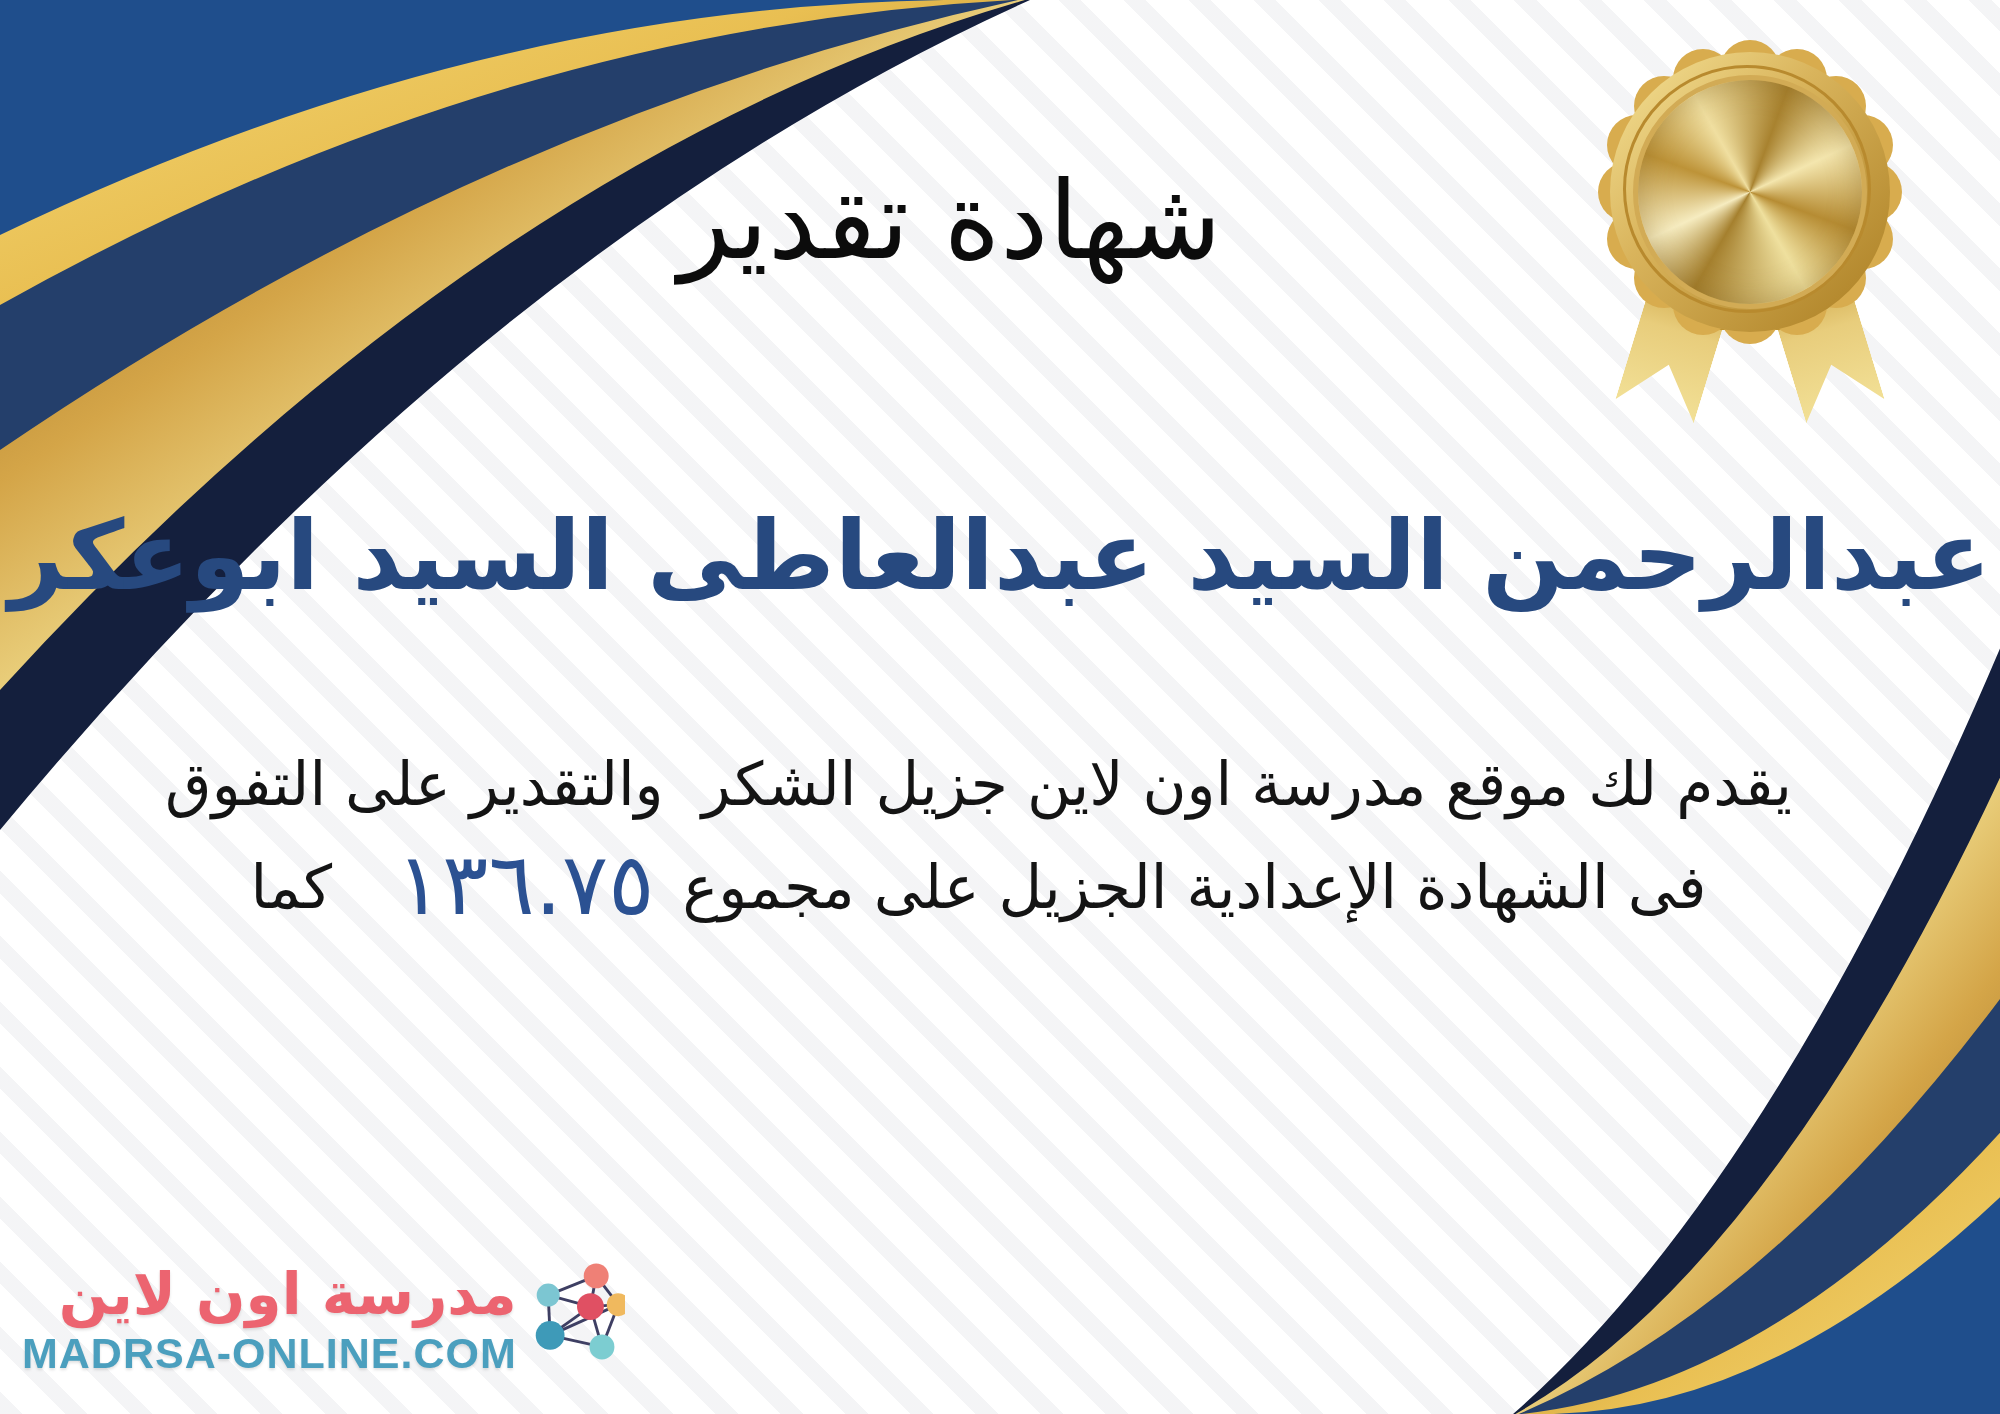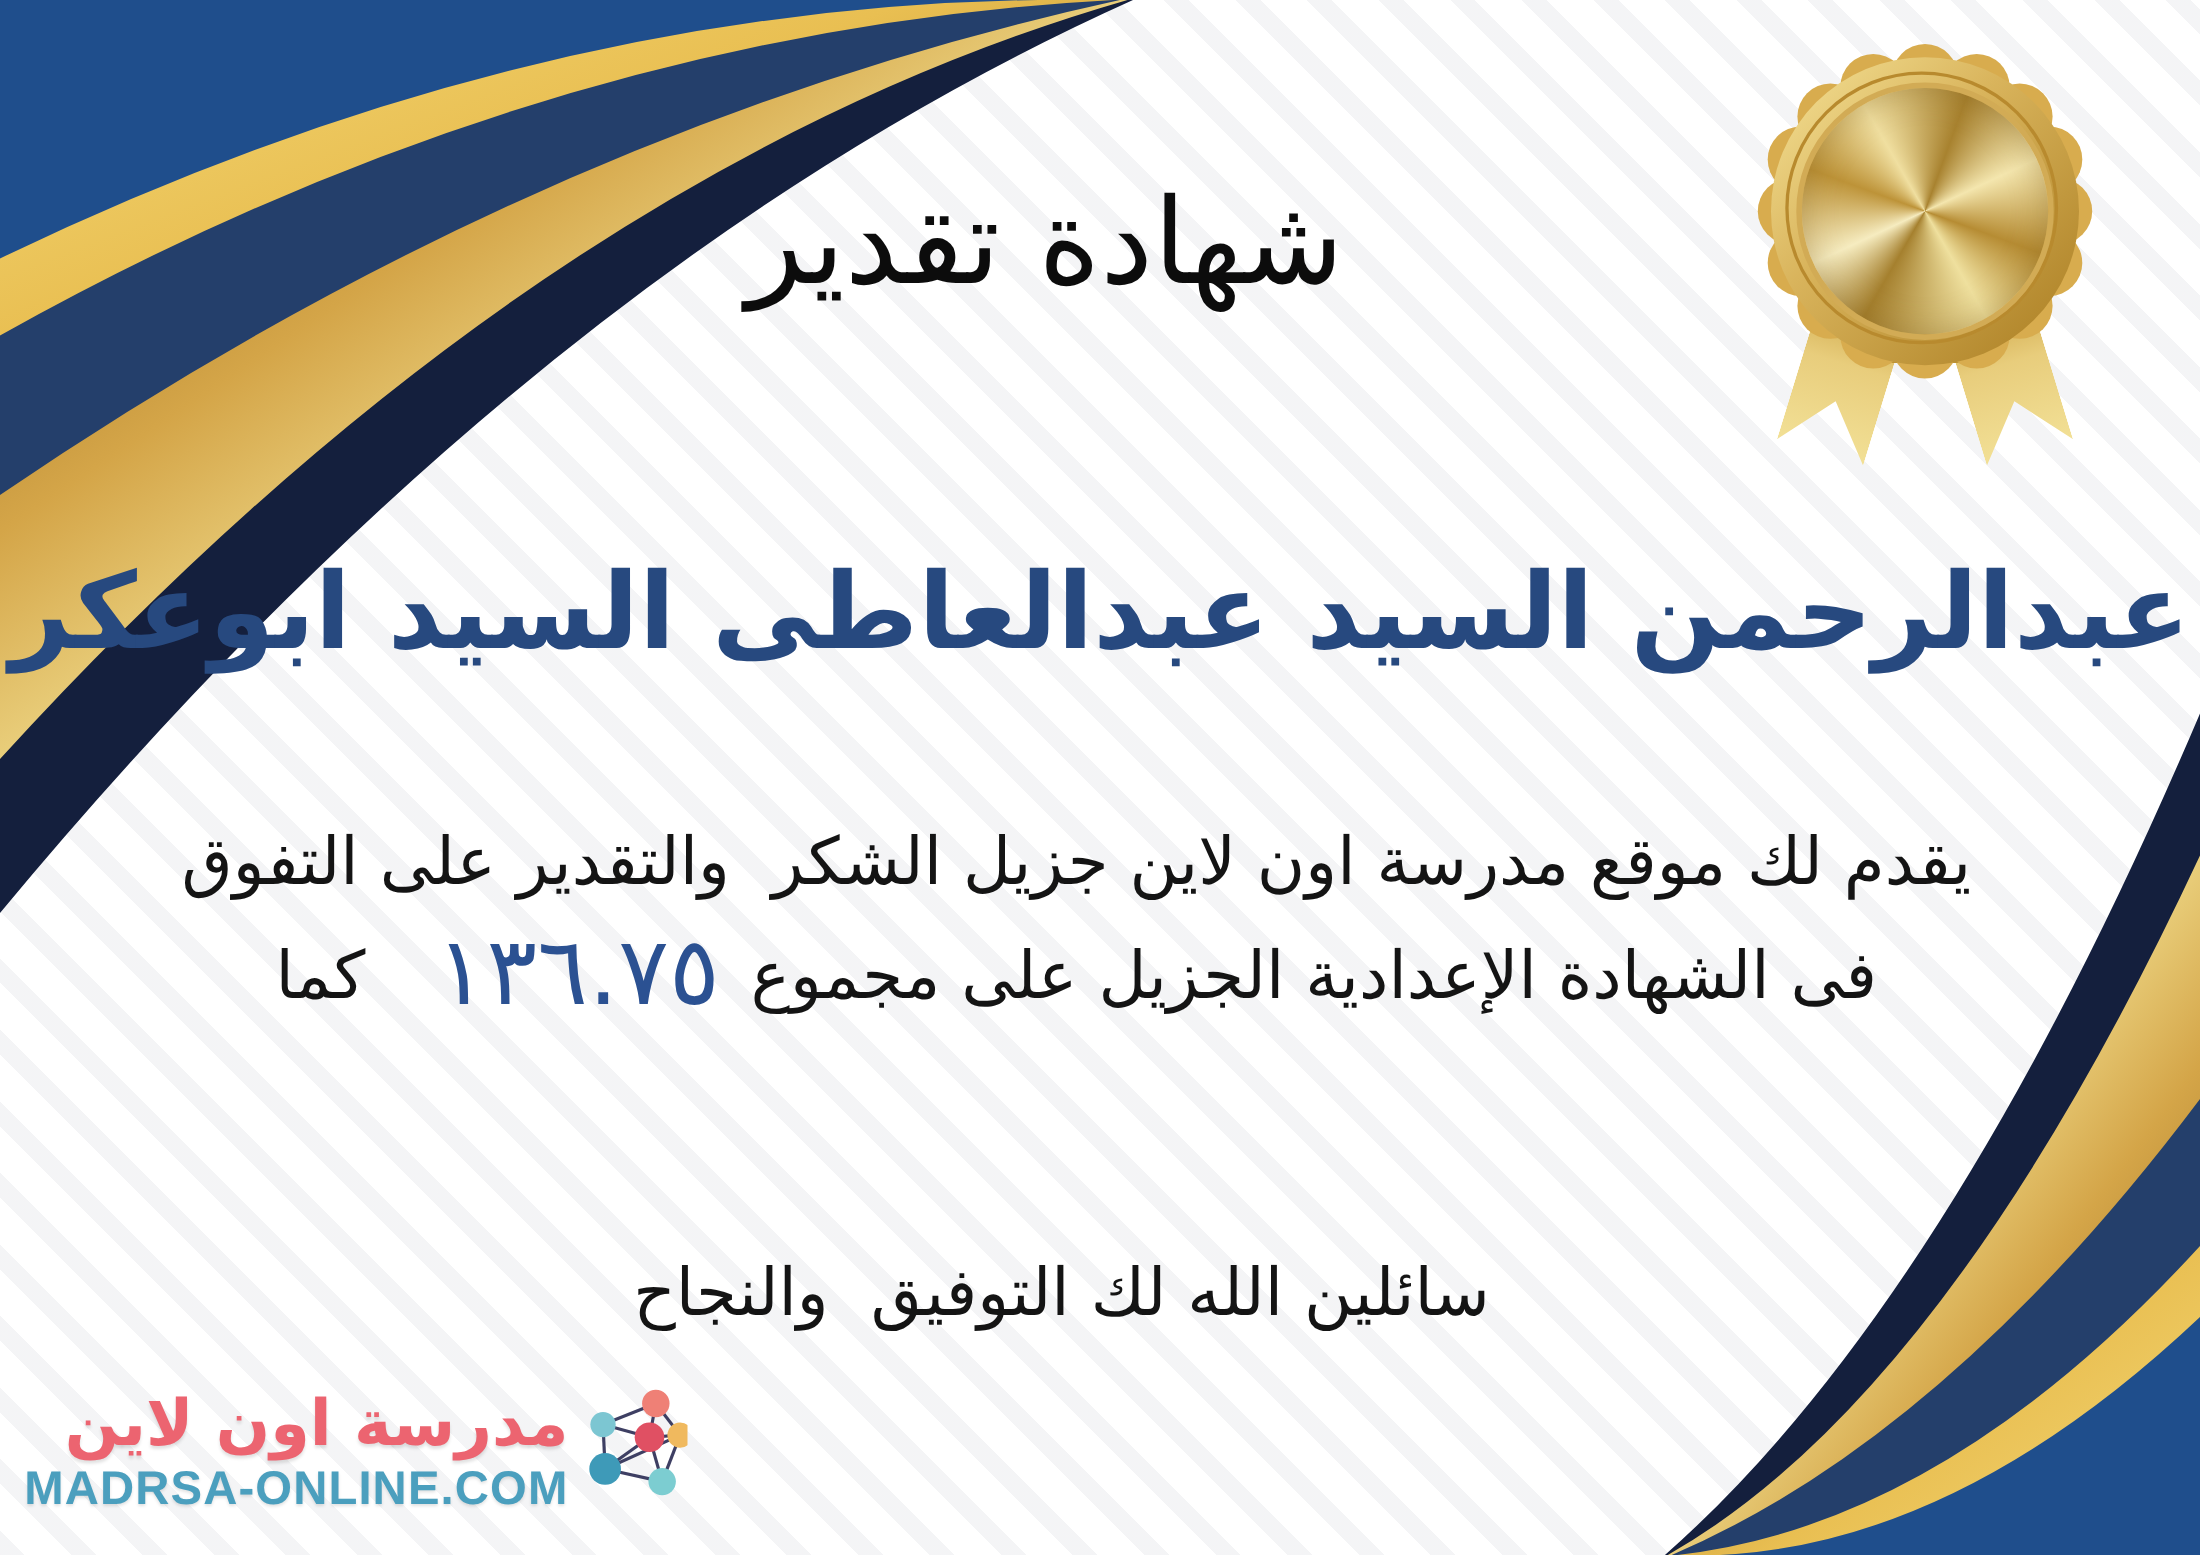--- a/index.html
+++ b/index.html
@@ -149,21 +149,20 @@
 
   <div class="txt name" dir="rtl">عبدالرحمن السيد عبدالعاطى السيد ابوعكر</div>
 
   <div class="txt title" dir="rtl">شهادة تقدير</div>
 
   <div class="txt body-lines" dir="rtl">
     <div class="line">يقدم لك موقع مدرسة اون لاين جزيل الشكر  والتقدير على التفوق</div>
     <div class="line"><span>فى الشهادة الإعدادية الجزيل على مجموع</span><span class="score">١٣٦.٧٥</span><span>كما</span></div>
   </div>
 
-  <div class="txt closing" dir="rtl">سائلين الله لك التوفيق  والنجاح</div>
 
   <div class="logo">
     <div class="logo-text">
       <div class="logo-ar" dir="rtl">مدرسة اون لاين</div>
       <div class="logo-en">MADRSA-ONLINE.COM</div>
     </div>
     <svg width="96" height="118" viewBox="0 0 100 122">
       <g stroke="#3e3f63" stroke-width="3" fill="none">
         <path d="M70,14 L20,34"></path>
           <path d="M70,14 L64,46"></path>

